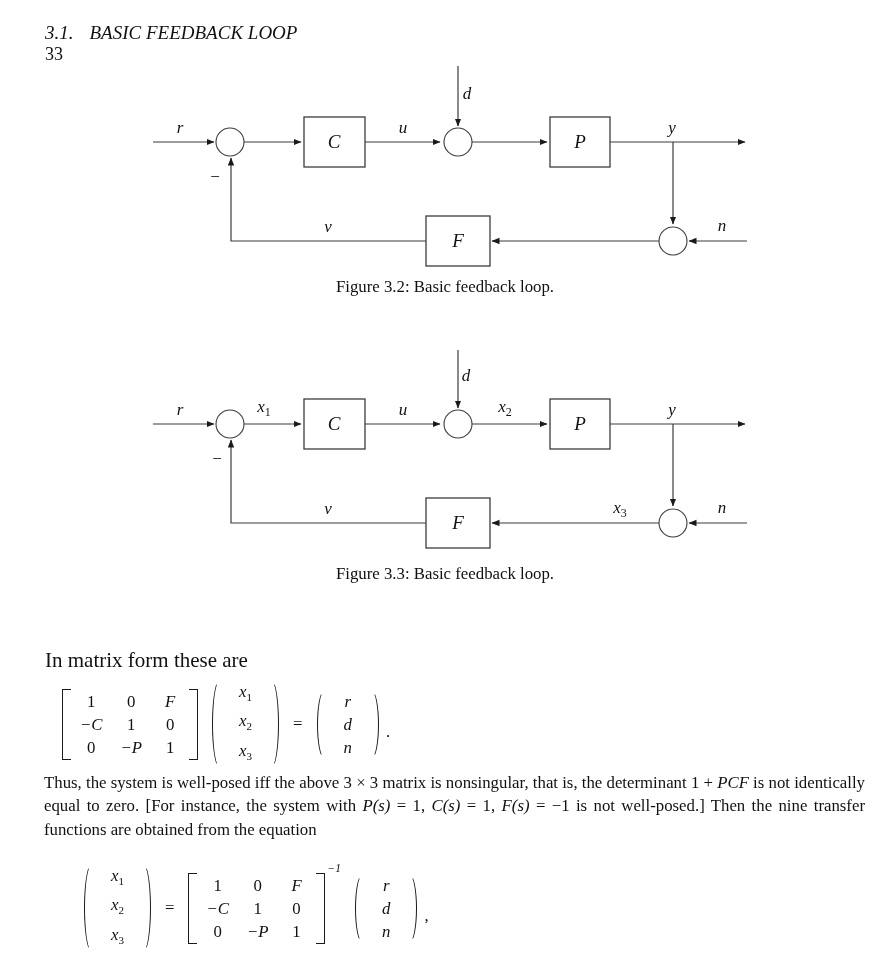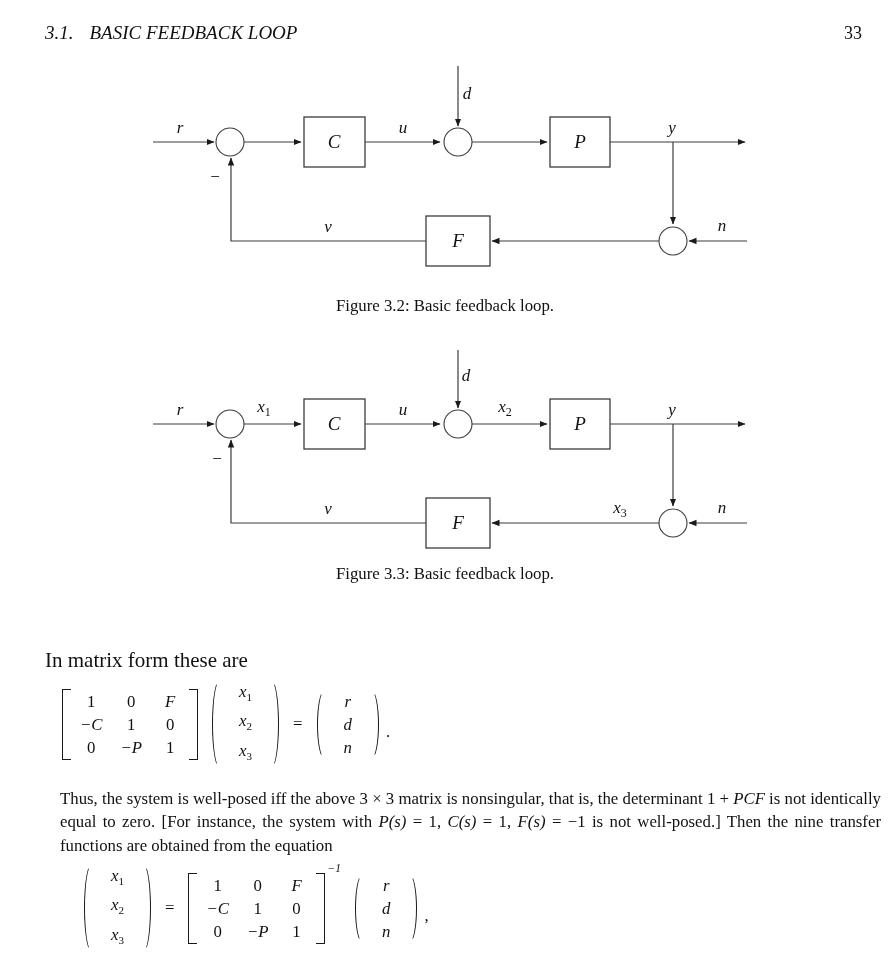--- a/index.html
+++ b/index.html
@@ -1,37 +1,37 @@
 <!DOCTYPE html>
 <html><head>
 <meta charset="utf-8">
 <style>
   html,body{margin:0;padding:0;background:#ffffff;}
   .page{position:relative;width:890px;height:956px;background:#ffffff;overflow:hidden;
         font-family:"Liberation Serif",serif;color:#111;}
   
   .header{position:absolute;left:45px;right:28px;top:22px;display:flex;
-          justify-content:space-between;align-items:baseline;font-size:19px;}
+          justify-content:space-between;align-items:baseline;font-size:19px;flex-direction:column;}
   .h-left{font-style:italic;}
   .h-sec{margin-right:16px;}
   .h-num{font-style:normal;font-size:18px;font-family:Liberation Serif, serif;}
   
   .fig{position:absolute;}
   #fig32{left:140px;top:55px;}
   #fig33{left:140px;top:340px;}
   .fig text{font-family:"Liberation Serif",serif;font-style:italic;fill:#111;font-size:17px;}
   .fig text.blk{font-size:19px;}
   .fig tspan.sub{font-size:12px;font-style:normal;}
   .fig line,.fig polyline{stroke:#3c3c3c;stroke-width:1.2;fill:none;}
   .fig rect{fill:#ffffff;stroke:#3c3c3c;stroke-width:1.3;}
   .fig circle{fill:#ffffff;stroke:#3c3c3c;stroke-width:1.1;}
   .caption{position:absolute;left:0;width:100%;text-align:center;font-size:16.8px;}
   .intro{position:absolute;left:45px;top:648px;font-size:21px;}
   
-  .para{position:absolute;left:44px;top:771px;width:821px;margin:16px;font-size:16.8px;
+  .para{position:absolute;left:44px;top:771px;width:821px;margin:0;font-size:16.8px;
         line-height:23.4px;text-align:justify;}
   .it{font-style:italic;}
   
   .eq{position:absolute;display:flex;align-items:center;font-size:16.8px;}
   #eq1{left:62px;top:680px;}
   #eq2{left:84px;top:864px;}
   .smat{display:flex;}
   .sqb{width:8px;align-self:stretch;border:1.5px solid #1a1a1a;}
   .sqb.l{border-right:none;}
   .sqb.r{border-left:none;}
@@ -92,21 +92,21 @@
     <text class="blk" x="440" y="93" text-anchor="middle">P</text>
     <text class="blk" x="318" y="192" text-anchor="middle">F</text>
     <text x="40" y="78" text-anchor="middle">r</text>
     <text x="263" y="78" text-anchor="middle">u</text>
     <text x="327" y="44" text-anchor="middle">d</text>
     <text x="532" y="78" text-anchor="middle">y</text>
     <text x="582" y="176" text-anchor="middle">n</text>
     <text x="188" y="177" text-anchor="middle">v</text>
     <text x="75" y="127" text-anchor="middle">−</text>
   </svg>
-  <div class="caption" style="top:296px">Figure 3.2: Basic feedback loop.</div>
+  <div class="caption" style="top:277px">Figure 3.2: Basic feedback loop.</div>
 
   <svg id="fig33" class="fig" width="630" height="225" viewBox="0 0 630 225">
     <defs>
       <marker id="arrow33" markerWidth="10" markerHeight="8" refX="7.5" refY="3.2" orient="auto" markerUnits="userSpaceOnUse">
         <path d="M0,0 L8,3.2 L0,6.4 z" fill="#1a1a1a"></path>
       </marker>
     </defs>
     <g>
       <line x1="13" y1="84" x2="74" y2="84" marker-end="url(#arrow33)"></line>
       <line x1="104" y1="84" x2="161" y2="84" marker-end="url(#arrow33)"></line>

